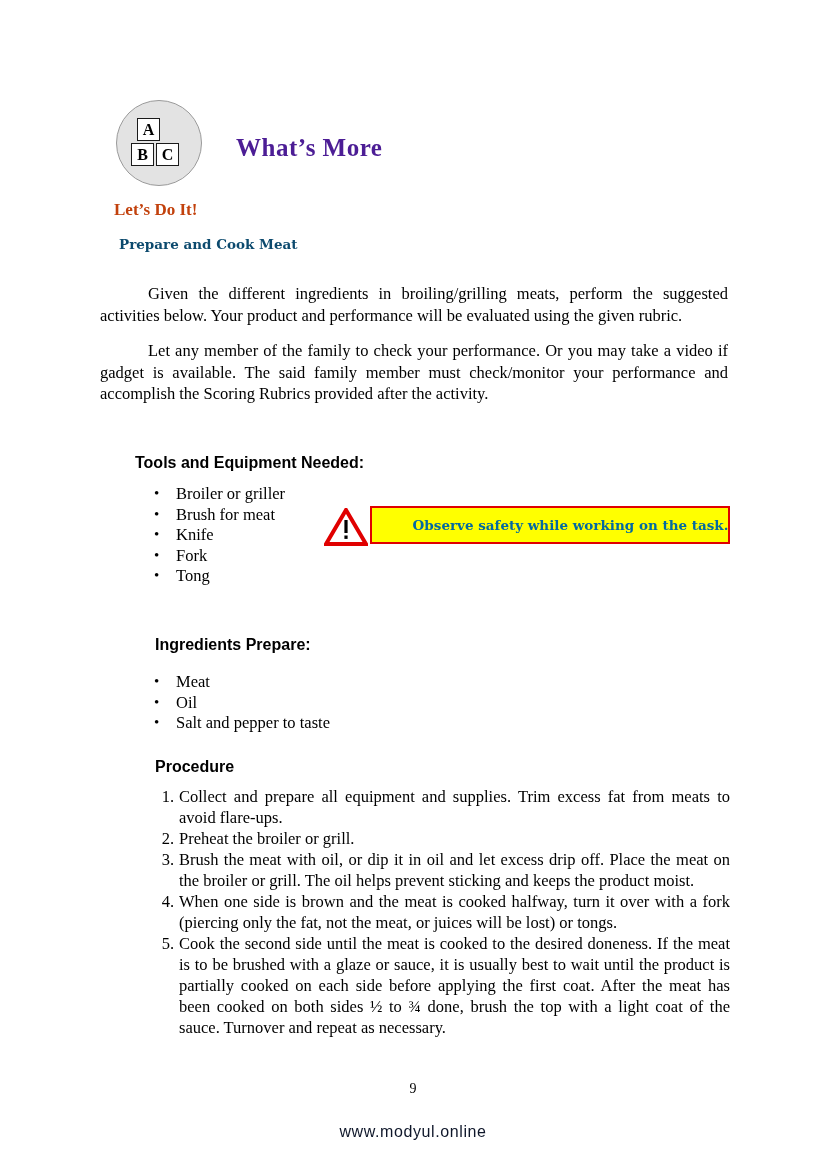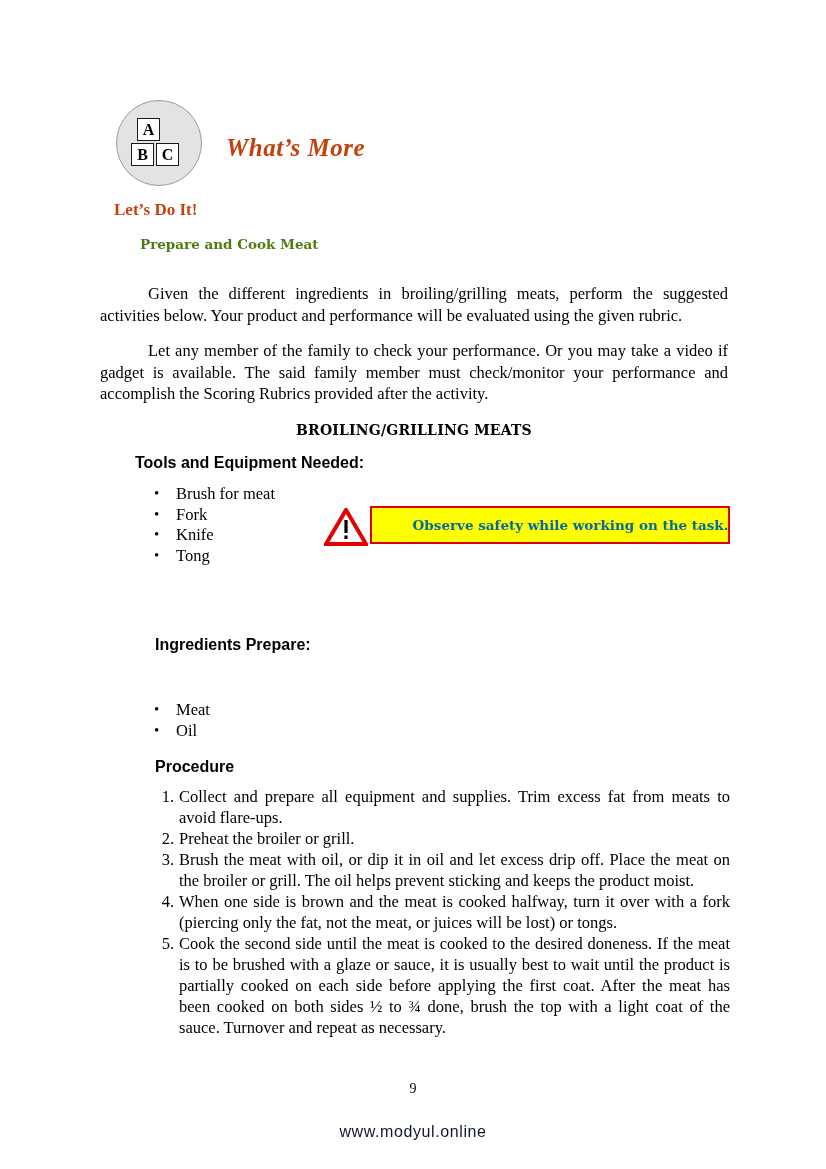--- a/index.html
+++ b/index.html
@@ -57,28 +57,27 @@
     line-height: 21px;
     text-align: center;
     color: #000;
   }
   .abc-a { left: 6px;  top: 0px; }
   .abc-b { left: 0px;  top: 25px; }
   .abc-c { left: 25px; top: 25px; }
 
   .whats-more {
     position: absolute;
-    left: 126px;
+    left: 136px;
     top: 34px;
     font-family: "Liberation Serif", serif;
     font-weight: bold;
-    font-style: italic;
     font-size: 25px;
     letter-spacing: 0.5px;
-    color: #c2410c;
+    color: #4c1d95;
     white-space: nowrap;
   }
 
   .lets-do-it {
     position: absolute;
     left: 114px;
     top: 200px;
     font-family: "Liberation Serif", serif;
     font-weight: bold;
     font-size: 17px;
@@ -86,22 +85,21 @@
     color: #c2410c;
   }
 
   .prepare-head {
     position: absolute;
     left: 119px;
     top: 236px;
     font-family: "DejaVu Serif", serif;
     font-weight: bold;
     font-size: 13.5px;
-    color: #4d7c0f;
-    margin-left: 21px;
+    color: #0c4a6e;
   }
 
   .para {
     position: absolute;
     font-size: 16.5px;
     line-height: 21.5px;
     text-align: justify;
     text-justify: inter-word;
     color: #000;
   }
@@ -147,21 +145,21 @@
     white-space: nowrap;
   }
   ul.bullets li::before {
     content: "\2022";
     position: absolute;
     left: 34px;
     top: -1px;
     font-size: 15px;
   }
   ul.tools-list { left: 120px; top: 484px; width: 300px; }
-  ul.ingredients-list { left: 120px; top: 700px; width: 360px; }
+  ul.ingredients-list { left: 120px; top: 672px; width: 360px; }
 
   
   .safety {
     position: absolute;
     left: 324px;
     top: 506px;
     width: 406px;
     height: 40px;
   }
   .warn-tri {
@@ -257,45 +255,46 @@
     <div class="whats-more">What’s More</div>
   </div>
 
   <div class="lets-do-it">Let’s Do It!</div>
   <div class="prepare-head">Prepare and Cook Meat</div>
 
   <div class="para p1"><span class="indent"></span><span>Given the different ingredients in broiling/grilling meats, perform the suggested activities below. Your product and performance will be evaluated using the given rubric.</span></div>
 
   <div class="para p2"><span class="indent"></span><span>Let any member of the family to check your performance.  Or you may take a video if gadget is available. The said family member must check/monitor your performance and accomplish the Scoring Rubrics provided after the activity.</span></div>
 
-  <div class="center-head">BROILING/GRILLING MEATS</div>
 
   <div class="sub-head tools">Tools and Equipment Needed:</div>
   <ul class="bullets tools-list">
+    <li>Broiler or griller</li>
     <li>Brush for meat</li>
+    <li>Knife</li>
     <li>Fork</li>
-    <li>Knife</li>
     <li>Tong</li>
   </ul>
 
   <div class="safety">
     <svg class="warn-tri" viewBox="0 0 44 38">
       <polygon points="22,2 42,36 2,36" fill="#ffffff" stroke="#e00000" stroke-width="4"></polygon>
       <rect x="20.4" y="12" width="3.2" height="13" fill="#000000"></rect>
       <rect x="20.4" y="27.5" width="3.2" height="3.4" fill="#000000"></rect>
     </svg>
     <div class="safety-box">
       <span>Observe safety while working on the task.</span>
     </div>
   </div>
 
   <div class="sub-head ingredients">Ingredients Prepare:</div>
   <ul class="bullets ingredients-list">
     <li>Meat</li>
     <li>Oil</li>
+    <li>Salt and pepper to taste</li>
   </ul>
 
   <div class="sub-head procedure">Procedure</div>
   <ol class="procedure-list">
     <li><span class="num">1.</span><span>Collect and prepare all equipment and supplies. Trim excess fat from meats to avoid flare-ups.</span></li>
     <li><span class="num">2.</span><span>Preheat the broiler or grill.</span></li>
     <li><span class="num">3.</span><span>Brush the meat with oil, or dip it in oil and let excess drip off. Place the meat on the broiler or grill. The oil helps prevent sticking and keeps the product moist.</span></li>
     <li><span class="num">4.</span><span>When one side is brown and the meat is cooked halfway, turn it over with a fork (piercing only the fat, not the meat, or juices will be lost) or tongs.</span></li>
     <li><span class="num">5.</span><span>Cook the second side until the meat is cooked to the desired doneness. If the meat is to be brushed with a glaze or sauce, it is usually best to wait until the product is partially cooked on each side before applying the first coat. After the meat has been cooked on both sides ½ to ¾ done, brush the top with a light coat of the sauce. Turnover and repeat as necessary.</span></li>
   </ol>

